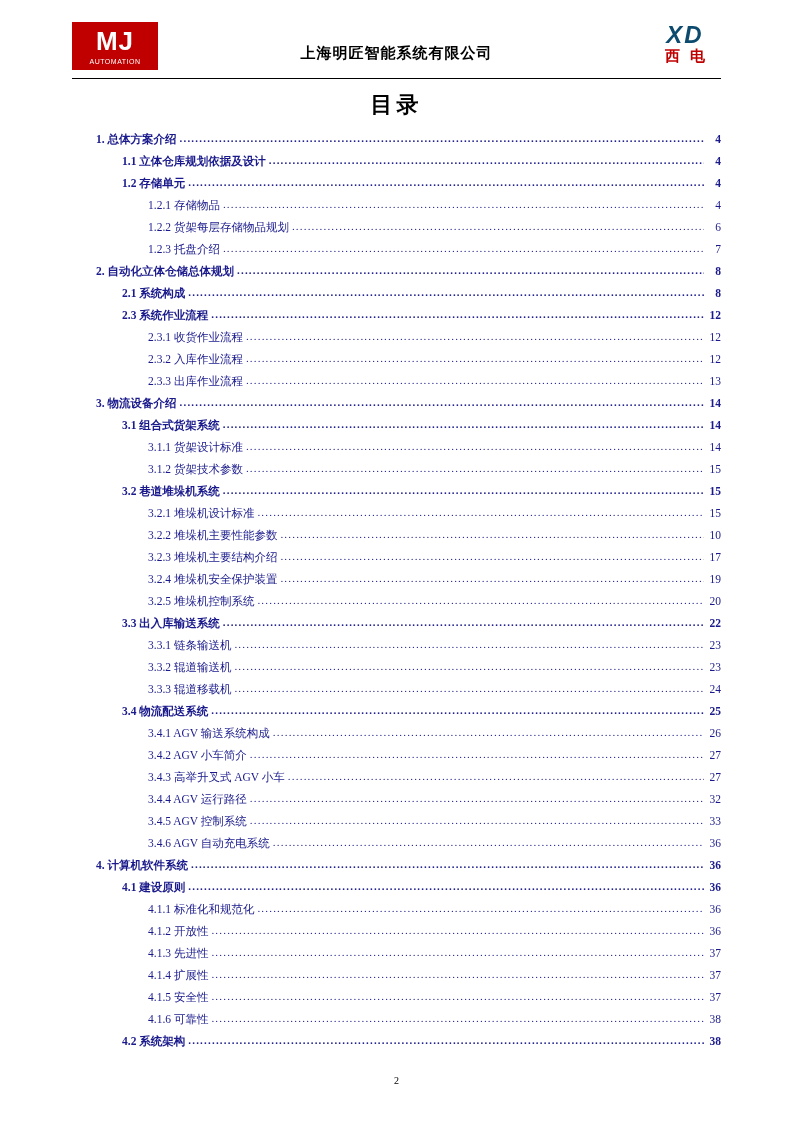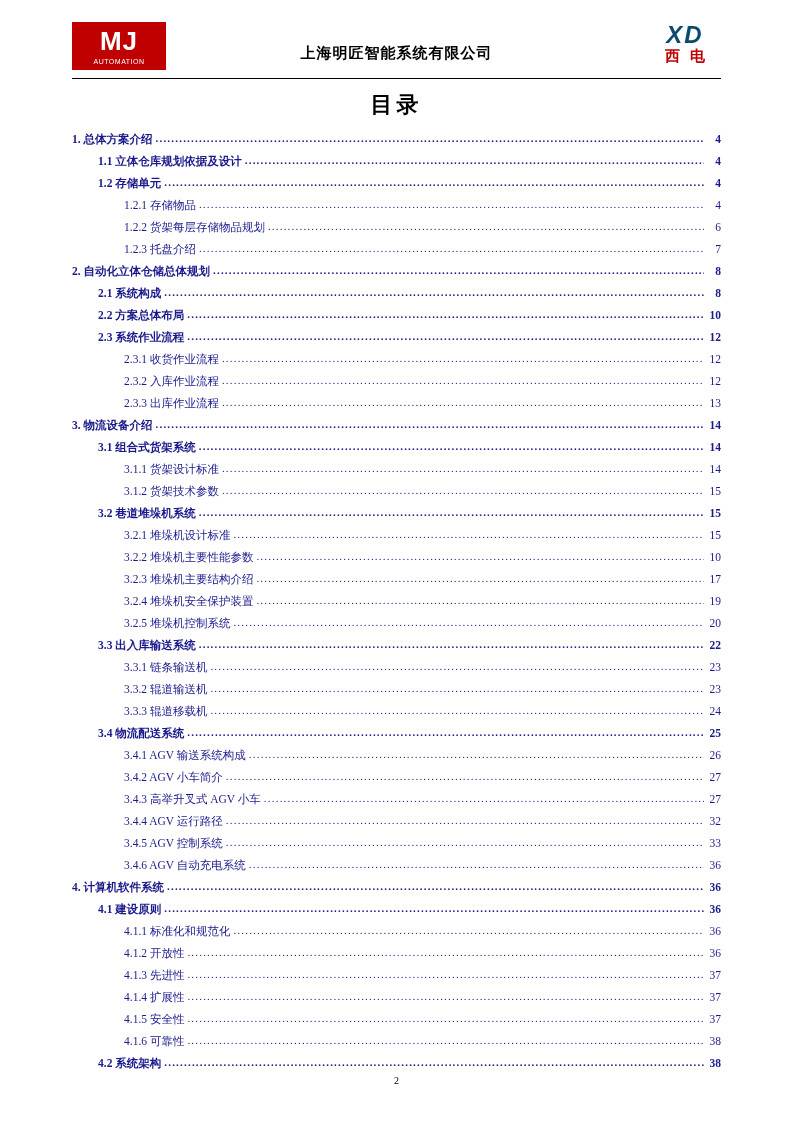--- a/index.html
+++ b/index.html
@@ -36,21 +36,21 @@
     border-bottom: 1px solid #000000;
   }
   .header-inner {
     position: relative;
     height: 56px;
   }
   .logo-left {
     position: absolute;
     left: 0;
     top: 0;
-    width: 94px;
+    width: 86px;
     height: 48px;
     background: #c00000;
     color: #ffffff;
     display: flex;
     flex-direction: column;
     align-items: center;
     justify-content: center;
     line-height: 1;
   }
   .logo-left .mark {
@@ -126,20 +126,21 @@
     display: flex;
     align-items: flex-end;
     font-size: 11.5px;
     line-height: 22px;
     color: #1a1a8c;
     white-space: nowrap;
   }
   .toc-row .label {
     flex: 0 0 auto;
     padding-right: 3px;
+    margin-left: 24px;
   }
   .toc-row .leader {
     flex: 1 1 auto;
     overflow: hidden;
     position: relative;
     height: 14px;
   }
   .toc-row .leader::after {
     content: "........................................................................................................................................................................................................";
     position: absolute;
@@ -229,25 +230,20 @@
         <span class="label">2. 自动化立体仓储总体规划</span>
         <span class="leader"></span>
         <span class="pageno">8</span>
       </div>
       <div class="toc-row lvl2">
         <span class="label">2.1 系统构成</span>
         <span class="leader"></span>
         <span class="pageno">8</span>
       </div>
       <div class="toc-row lvl2">
-        <span class="label">2.2 方案总体布局</span>
-        <span class="leader"></span>
-        <span class="pageno">10</span>
-      </div>
-      <div class="toc-row lvl2">
         <span class="label">2.3 系统作业流程</span>
         <span class="leader"></span>
         <span class="pageno">12</span>
       </div>
       <div class="toc-row lvl3">
         <span class="label">2.3.1 收货作业流程</span>
         <span class="leader"></span>
         <span class="pageno">12</span>
       </div>
       <div class="toc-row lvl3">

